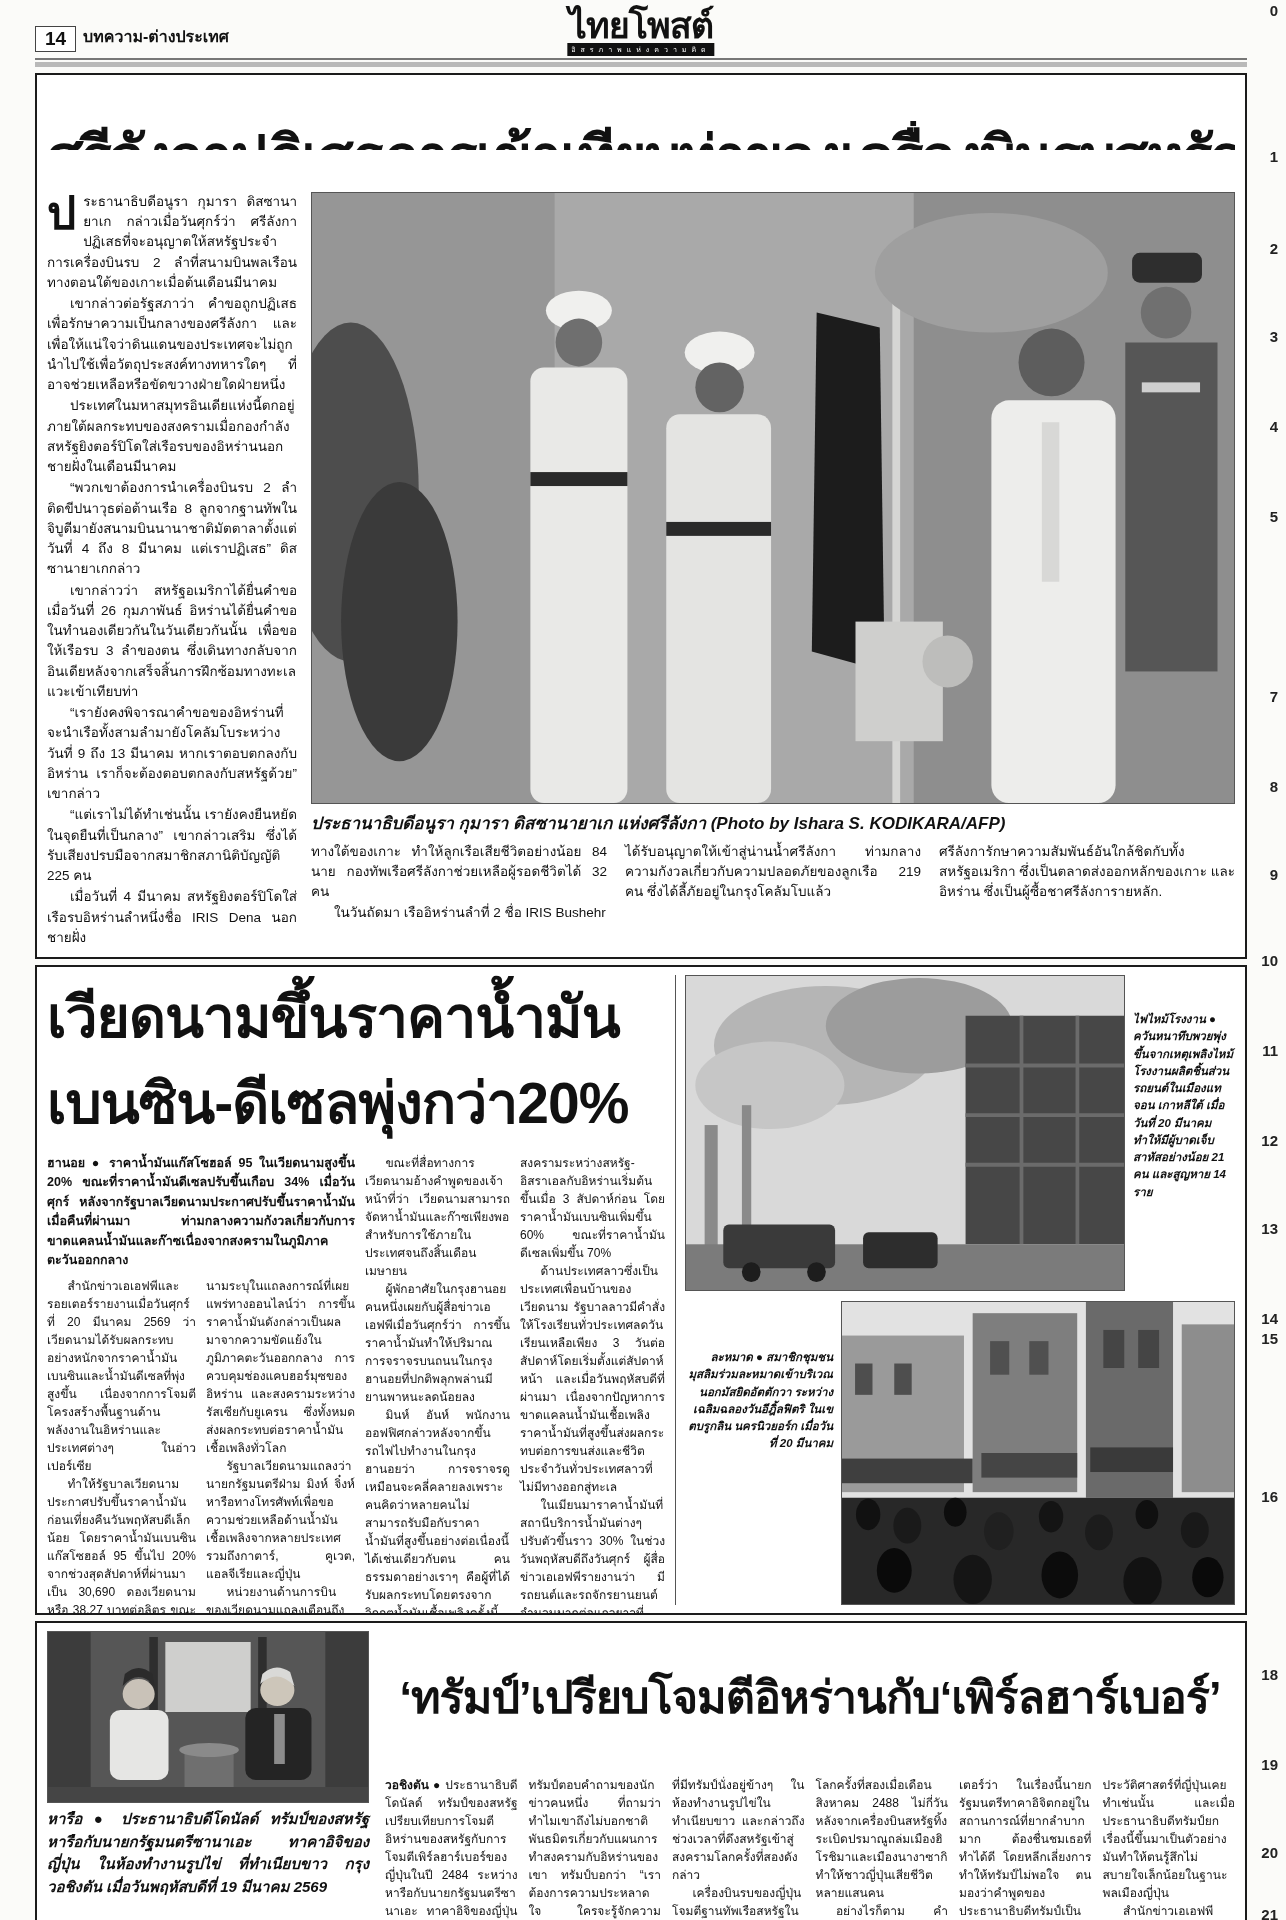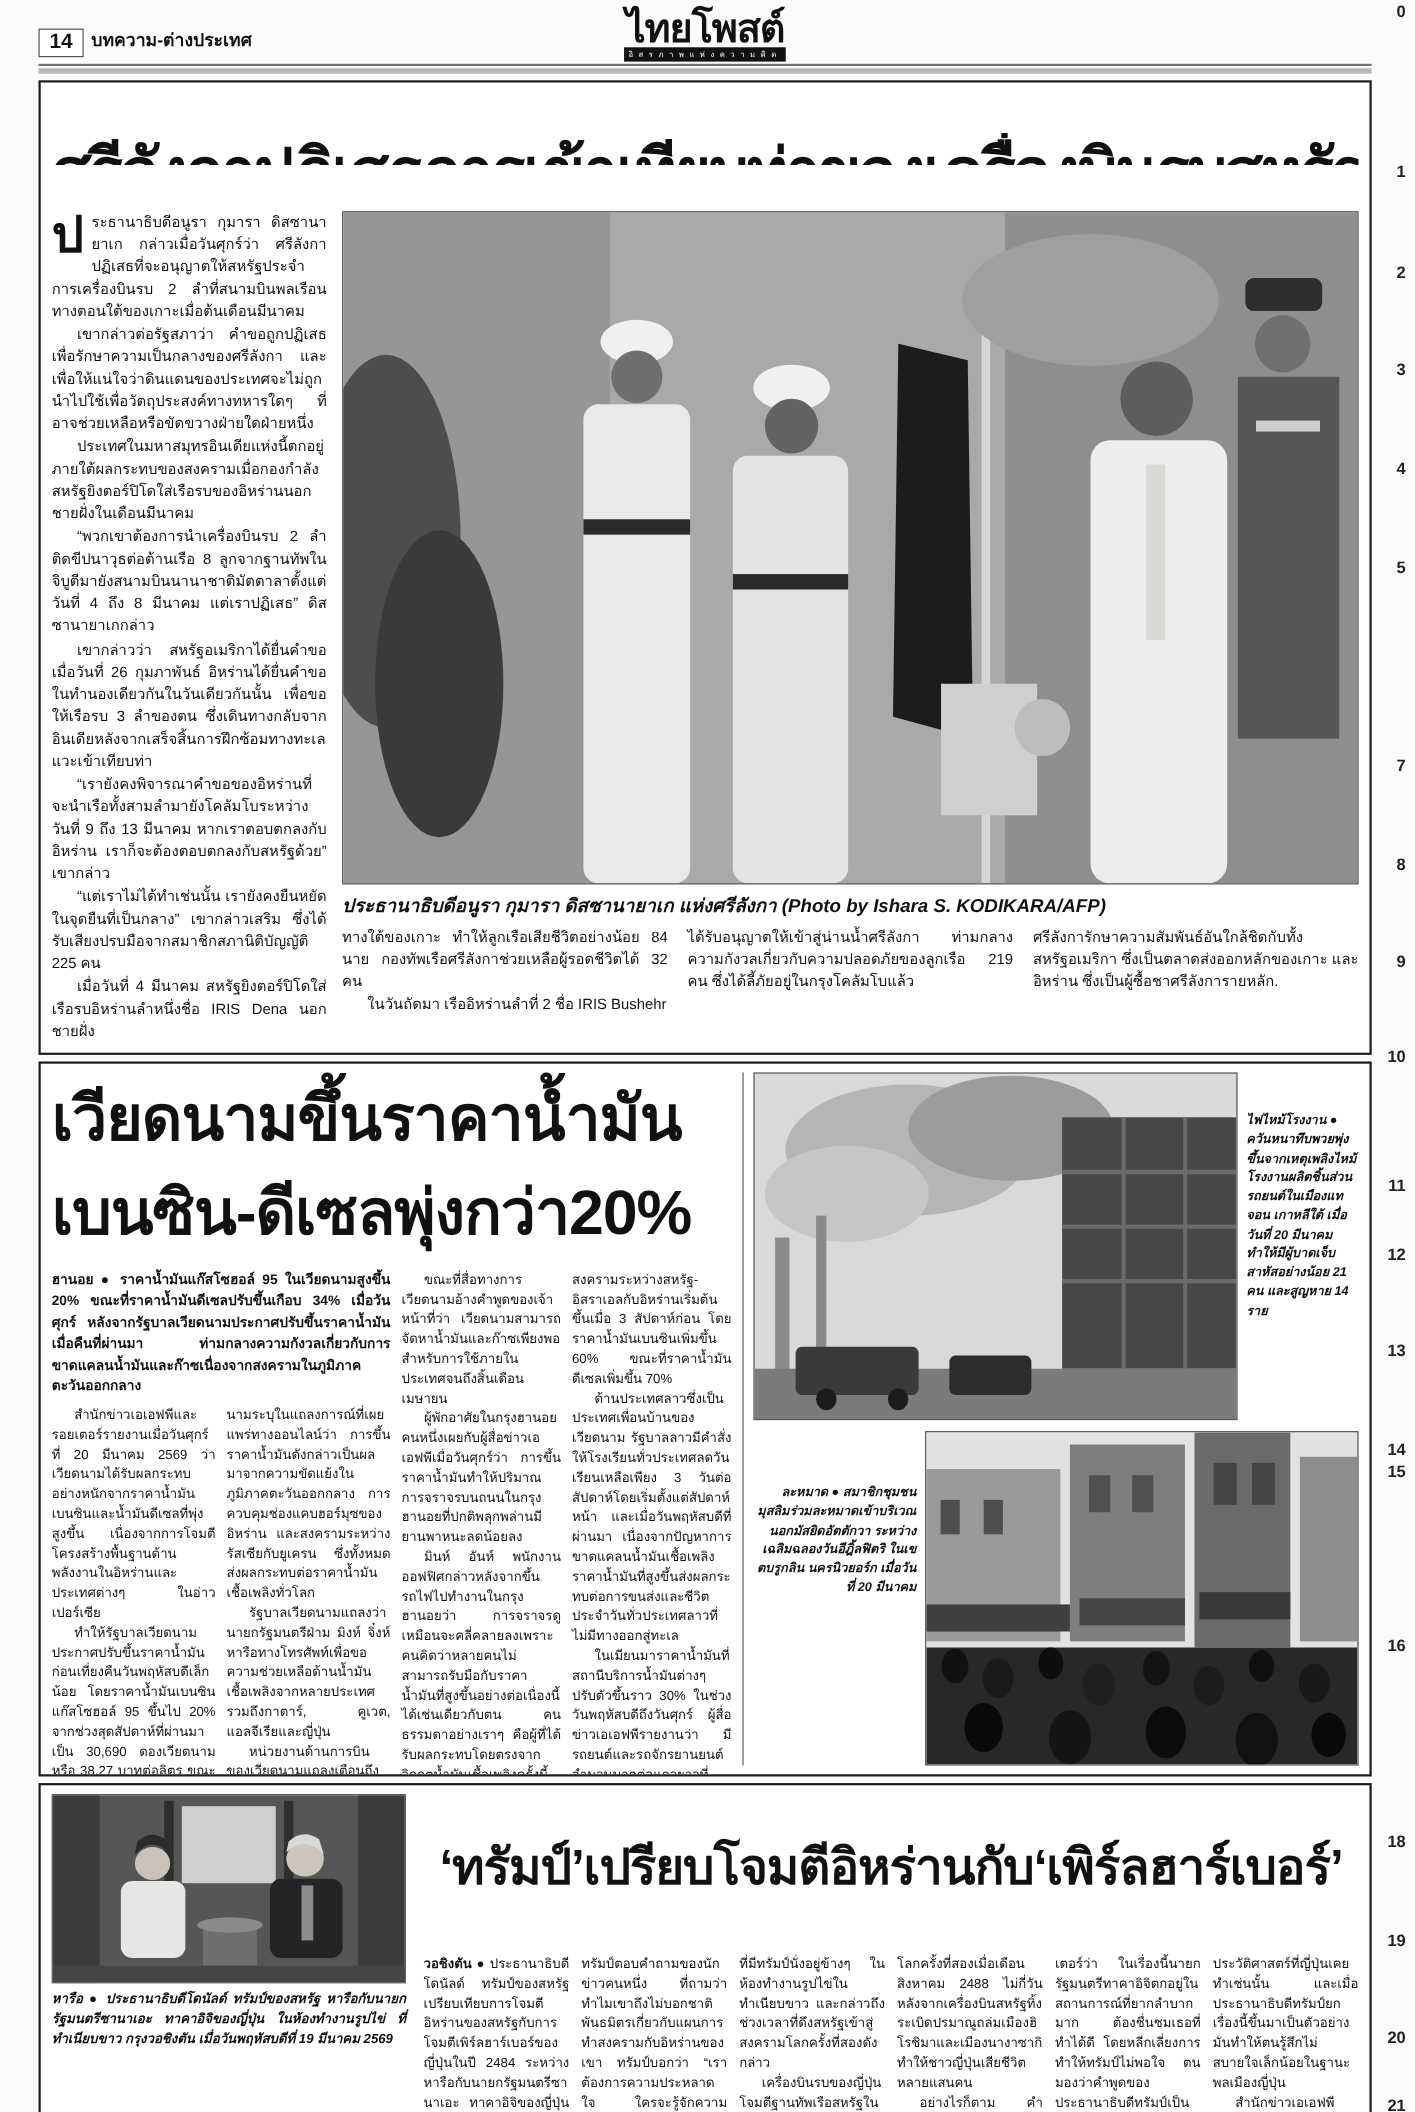--- a/index.html
+++ b/index.html
@@ -61,21 +61,21 @@
   .fire-photo { flex:1; }
   .fire-caption { width:102px; flex:none; font-size:11.5px; line-height:1.5; padding-top:36px; }
   .street-row { display:flex; gap:8px; flex:1; }
   .street-caption { width:148px; flex:none; text-align:right; font-size:11.5px; line-height:1.5; padding-top:48px; }
   .street-photo { flex:1; }
 
   
   .art3 { height:430px; display:flex; gap:16px; }
   .art3-left { width:322px; flex:none; }
   .meeting-photo { height:172px; }
-  .art3-photo-caption { font-size:12px; line-height:1.5; margin-top:5px; text-align:justify; overflow-wrap:anywhere; }
+  .art3-photo-caption { font-size:15px; line-height:1.5; margin-top:5px; text-align:justify; overflow-wrap:anywhere; }
   .art3-right { flex:1; display:flex; flex-direction:column; overflow:hidden; }
   .art3-head { font-size:45px; font-weight:900; letter-spacing:-1px; text-align:center;
                white-space:nowrap; overflow:hidden; line-height:1.35; }
   .art3-cols { display:flex; gap:11px; flex:1; margin-top:10px; font-size:12px; line-height:1.5; overflow:hidden; }
   .dateline { font-weight:bold; }
 
   
   .ruler { position:absolute; top:0; right:0; width:36px; height:100%; }
   .ruler-num { position:absolute; right:8px; font-size:15px; font-weight:bold; color:#222; }
 </style>
@@ -326,21 +326,21 @@
     <div class="ruler-num" style="top: 2px;">0</div>
     <div class="ruler-num" style="top: 148px;">1</div>
     <div class="ruler-num" style="top: 240px;">2</div>
     <div class="ruler-num" style="top: 328px;">3</div>
     <div class="ruler-num" style="top: 418px;">4</div>
     <div class="ruler-num" style="top: 508px;">5</div>
     <div class="ruler-num" style="top: 688px;">7</div>
     <div class="ruler-num" style="top: 778px;">8</div>
     <div class="ruler-num" style="top: 866px;">9</div>
     <div class="ruler-num" style="top: 952px;">10</div>
-    <div class="ruler-num" style="top: 1070px;">11</div>
+    <div class="ruler-num" style="top: 1042px;">11</div>
     <div class="ruler-num" style="top: 1132px; text-align: center;">12</div>
     <div class="ruler-num" style="top: 1220px;">13</div>
     <div class="ruler-num" style="top: 1310px;">14</div>
     <div class="ruler-num" style="top: 1330px;">15</div>
     <div class="ruler-num" style="top: 1488px;">16</div>
     <div class="ruler-num" style="top: 1666px;">18</div>
     <div class="ruler-num" style="top: 1756px;">19</div>
     <div class="ruler-num" style="top: 1844px;">20</div>
     <div class="ruler-num" style="top: 1906px;">21</div>
   </div>

